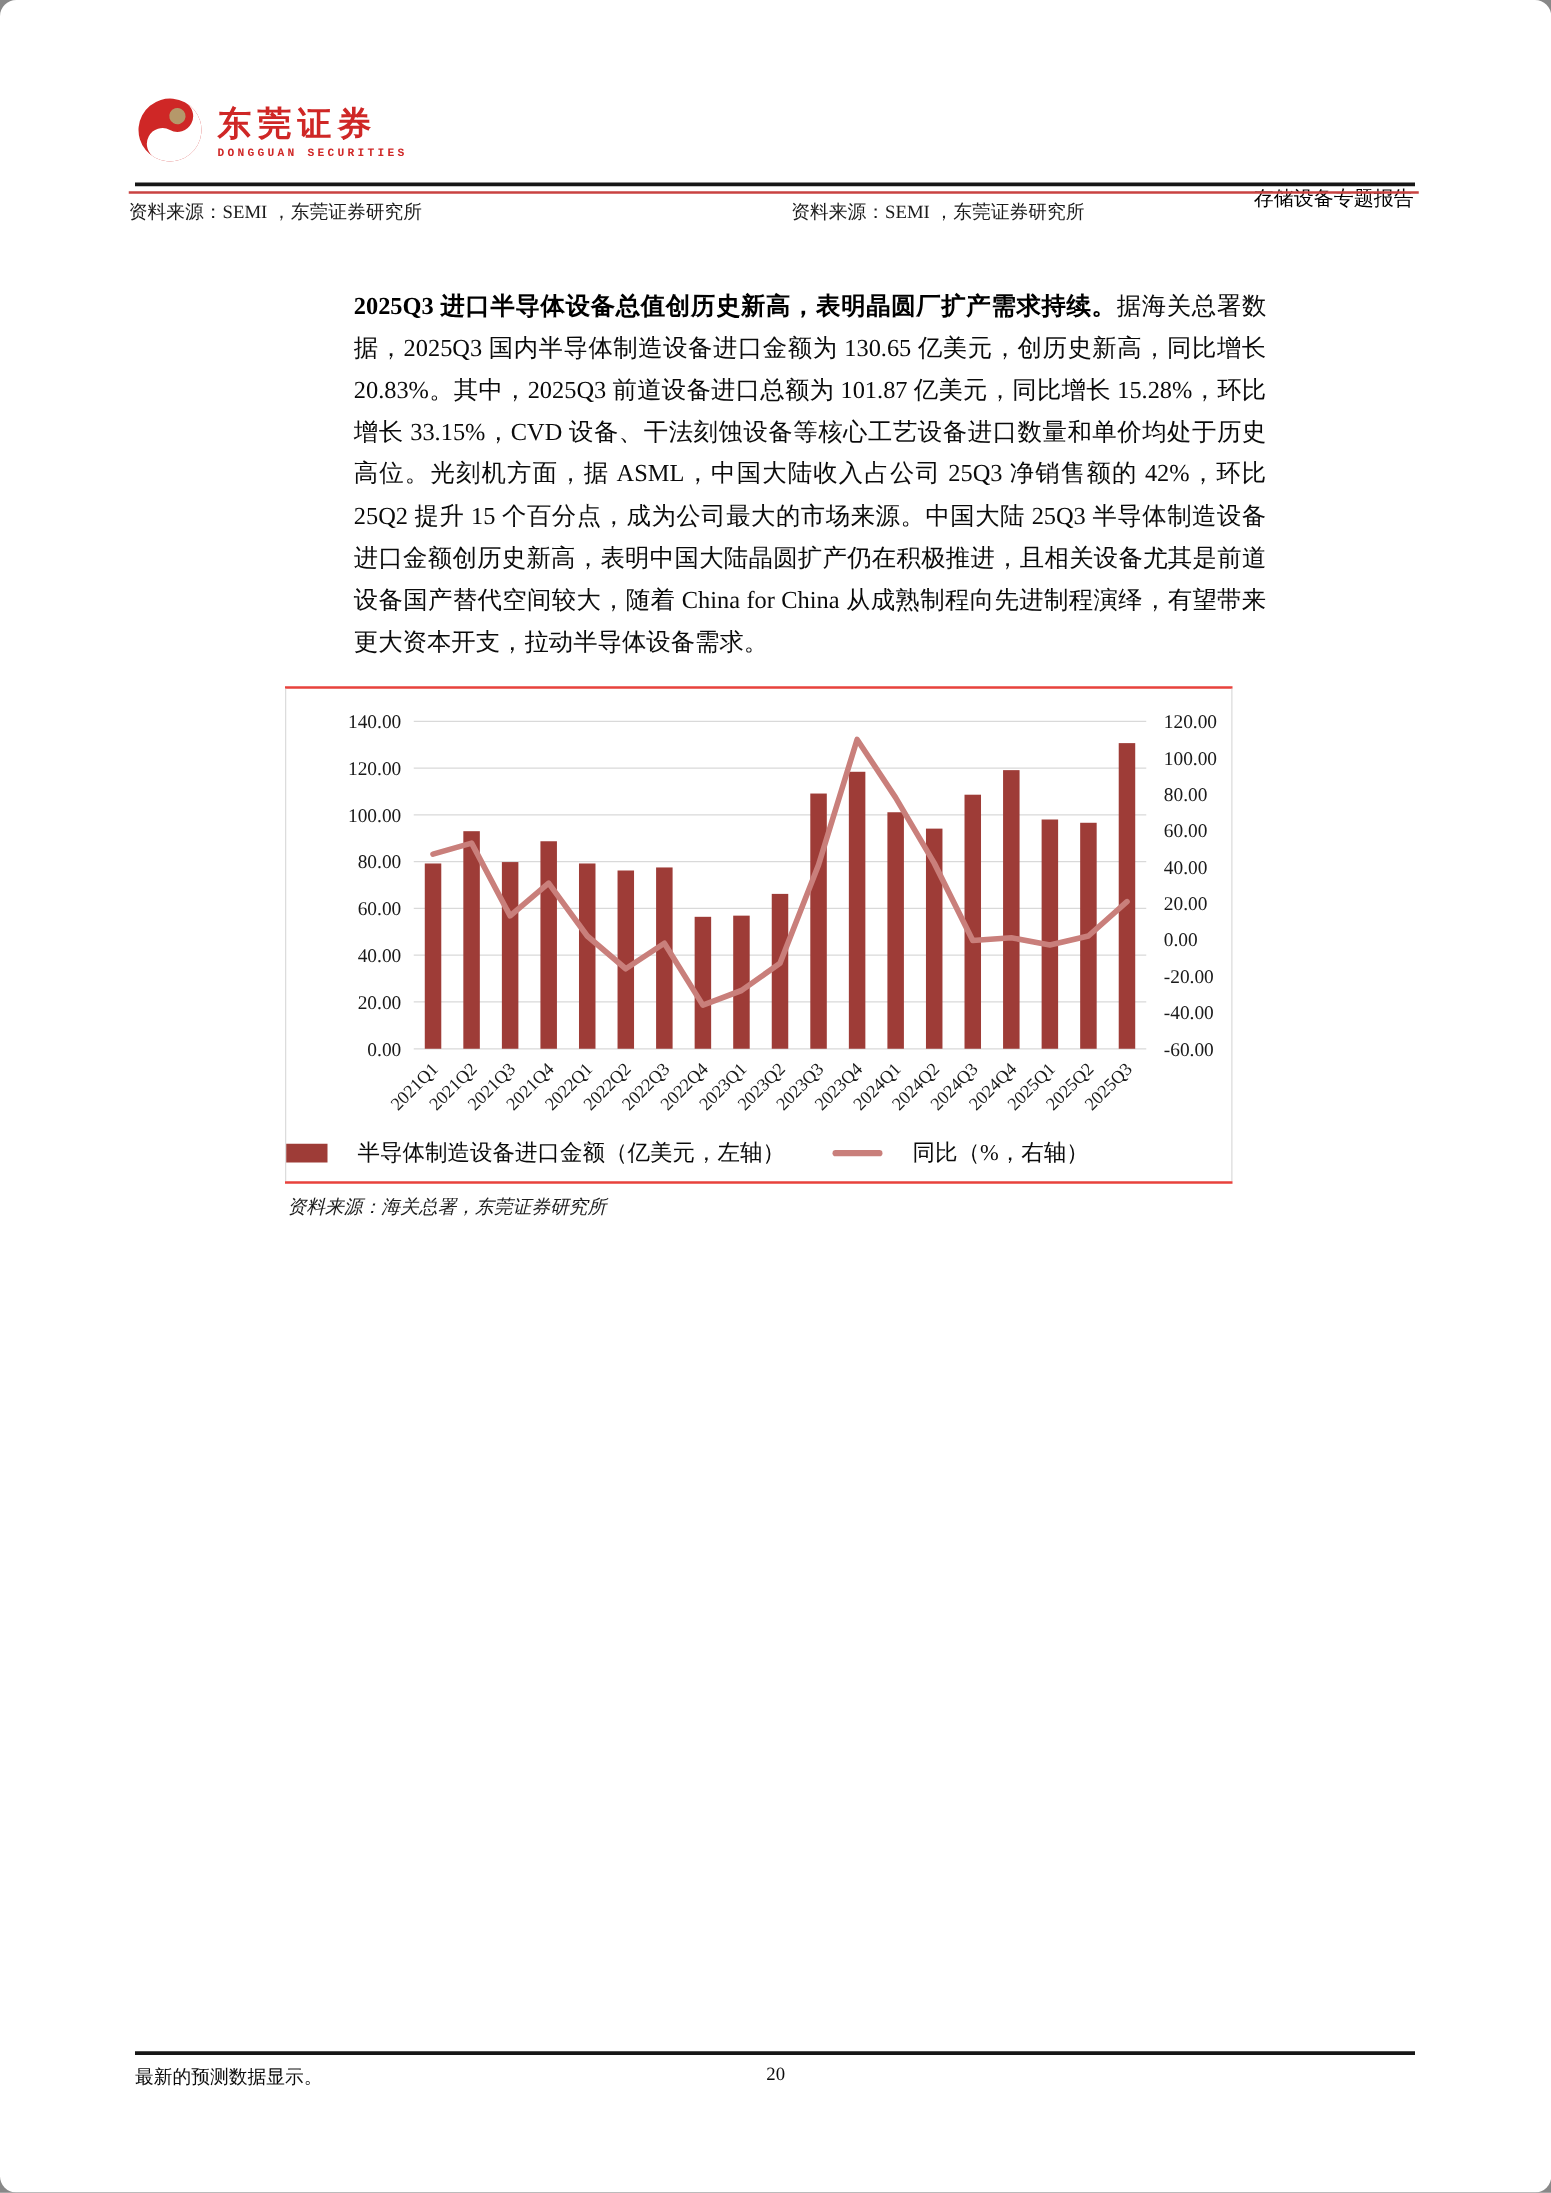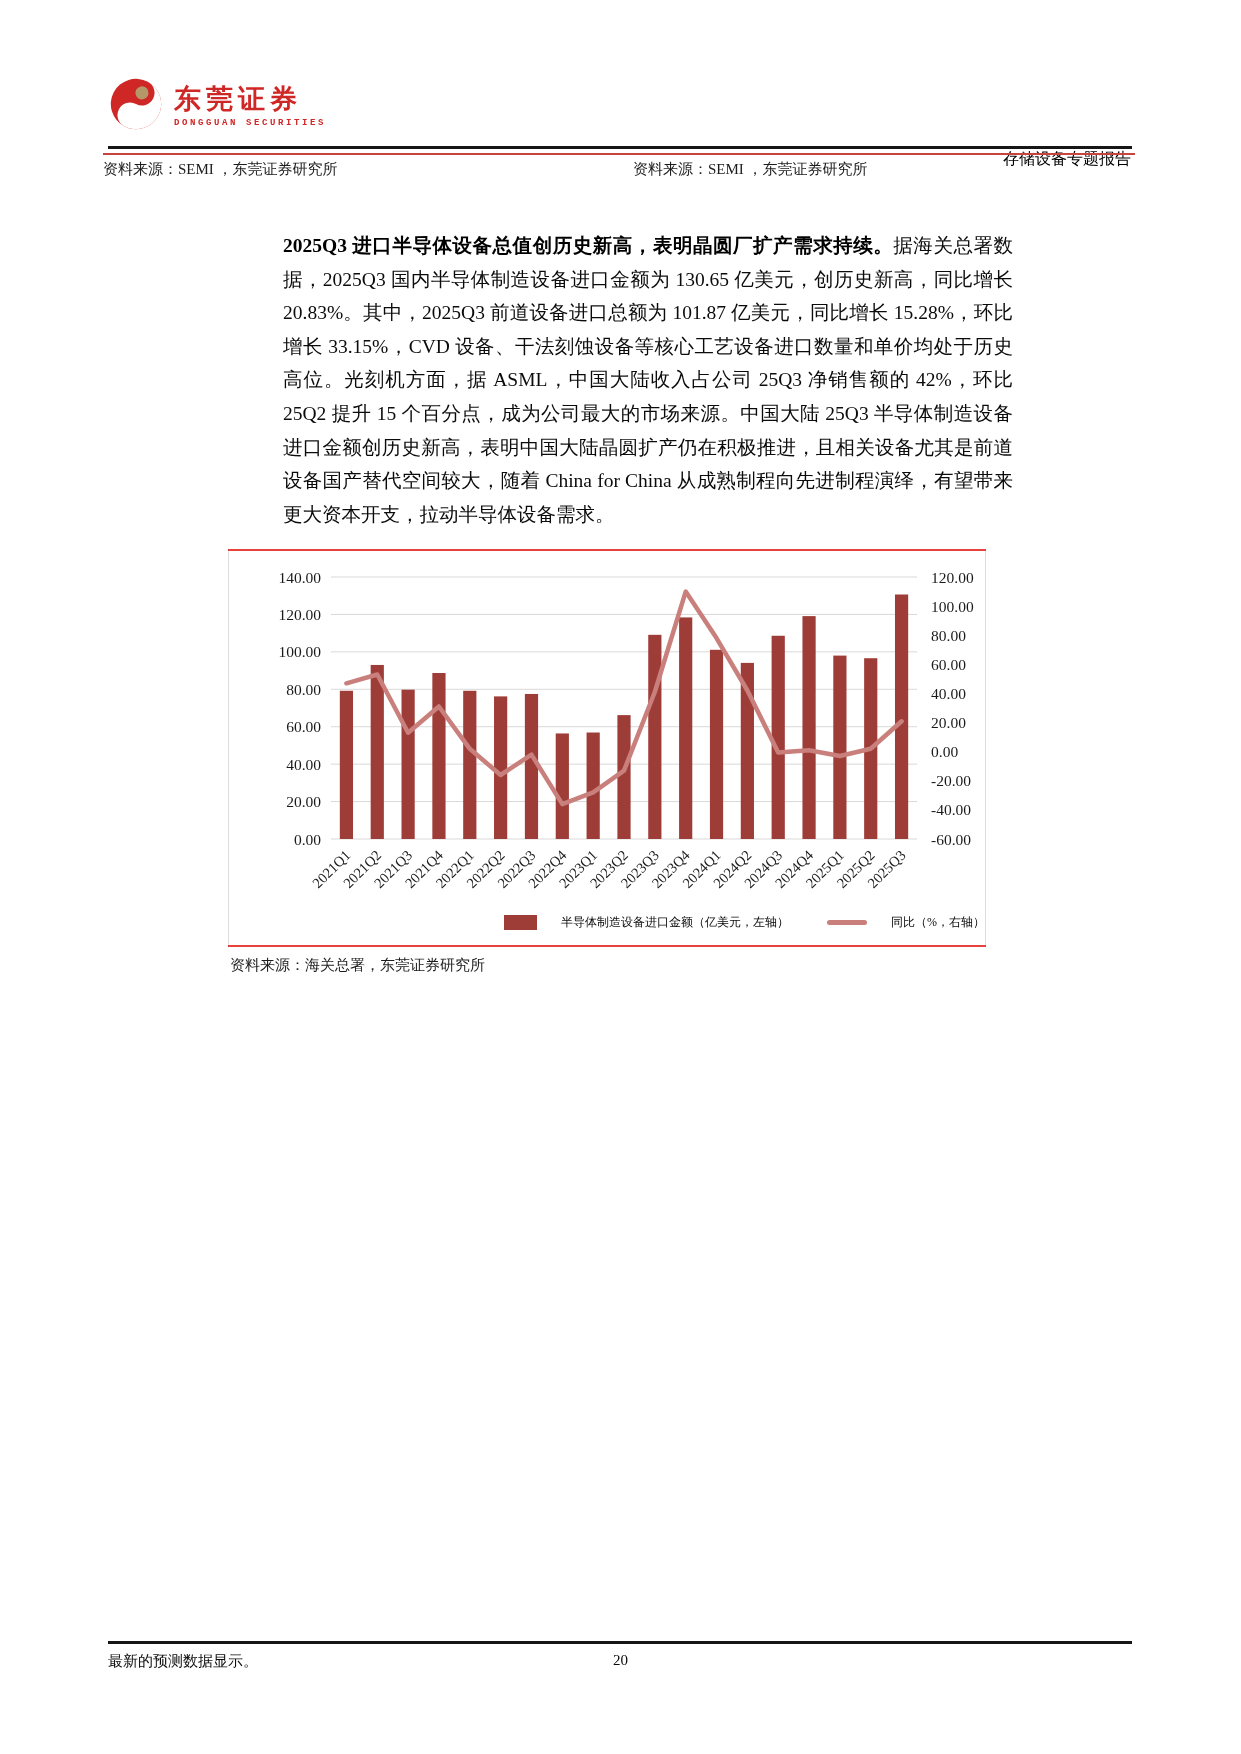--- a/index.html
+++ b/index.html
@@ -1,18 +1,18 @@
 <!DOCTYPE html>
 <html><head>
 <meta charset="utf-8">
 <style>
   html,body{margin:0;padding:0;background:#888;}
   .page{
     position:relative;width:1241px;height:1754px;margin:0 auto;background:#ffffff;
-    font-family:"Liberation Serif","DejaVu Serif",serif;color:#111;overflow:hidden;
+    font-family:"Liberation Serif","DejaVu Serif",serif;color:#111;overflow:hidden;border-radius:13px;
   }
   
   .logo{position:absolute;left:108px;top:76px;display:flex;align-items:flex-start;gap:10px;}
   .logo-text-cn{color:#cf2726;font-size:27px;font-weight:bold;letter-spacing:5px;line-height:1;margin-top:10px;font-family:"Liberation Serif","DejaVu Serif",serif;}
   .logo-text-en{color:#cf2726;font-size:9px;letter-spacing:2.6px;font-weight:bold;margin-top:5px;font-family:Liberation Mono, monospace;}
   .report-type{position:absolute;top:106px;right:110px;font-size:16px;font-weight:normal;color:#000;margin-top:43px;}
   .hline-black{position:absolute;left:108px;right:109px;top:146px;height:3px;background:#161616;}
   .hline-red{position:absolute;left:103px;right:106px;top:153px;height:2px;background:#c94341;}
   .src-left{position:absolute;left:103px;top:160px;font-size:15px;color:#1c1c1c;}
   .src-right{position:absolute;left:633px;top:160px;font-size:15px;color:#1c1c1c;}
@@ -21,24 +21,24 @@
         text-align:justify;color:#0b0b0b;margin:0;}
   .para strong{font-weight:bold;color:#000;}
   #para1{top:188px;margin-top:41px;}
   #para2{top:1073px;}
   
   .figure{position:absolute;left:228px;top:549px;width:758px;}
   .fig-title{font-size:16.5px;color:#0b0b0b;padding:0 0 9px 2px;}
   .fig-line{height:2px;background:#e8423c;}
   .chart-frame{border-left:1px solid #dcdcdc;border-right:1px solid #dcdcdc;}
   .chart-svg{display:block;}
-  .legend-row{display:flex;justify-content:flex-end;align-items:center;gap:24px;height:46px;font-size:12px;color:#0b0b0b;}
+  .legend-row{display:flex;justify-content:flex-start;align-items:center;gap:24px;height:46px;font-size:18px;color:#0b0b0b;}
   .legend-bar-swatch{width:33px;height:15px;background:#9e3c37;flex:0 0 auto;}
   .legend-line-swatch{width:40px;height:5px;background:#c97f7b;border-radius:3px;flex:0 0 auto;margin-left:14px;}
-  .fig-source{font-size:15px;color:#1c1c1c;padding:9px 0 0 2px;}
+  .fig-source{font-size:15px;color:#1c1c1c;padding:9px 0 0 2px;font-style:italic;}
   
   .footer-line{position:absolute;left:108px;right:109px;top:1641px;height:3px;background:#161616;}
   .footer-disclaimer{position:absolute;left:108px;top:1652px;font-size:15px;color:#0b0b0b;}
   .page-number{position:absolute;left:0;right:0;top:1652px;text-align:center;font-size:15px;color:#0b0b0b;}
   svg text{font-family:"Liberation Serif","DejaVu Serif",serif;}
 </style>
 </head>
 <body>
 
 <div class="page">

